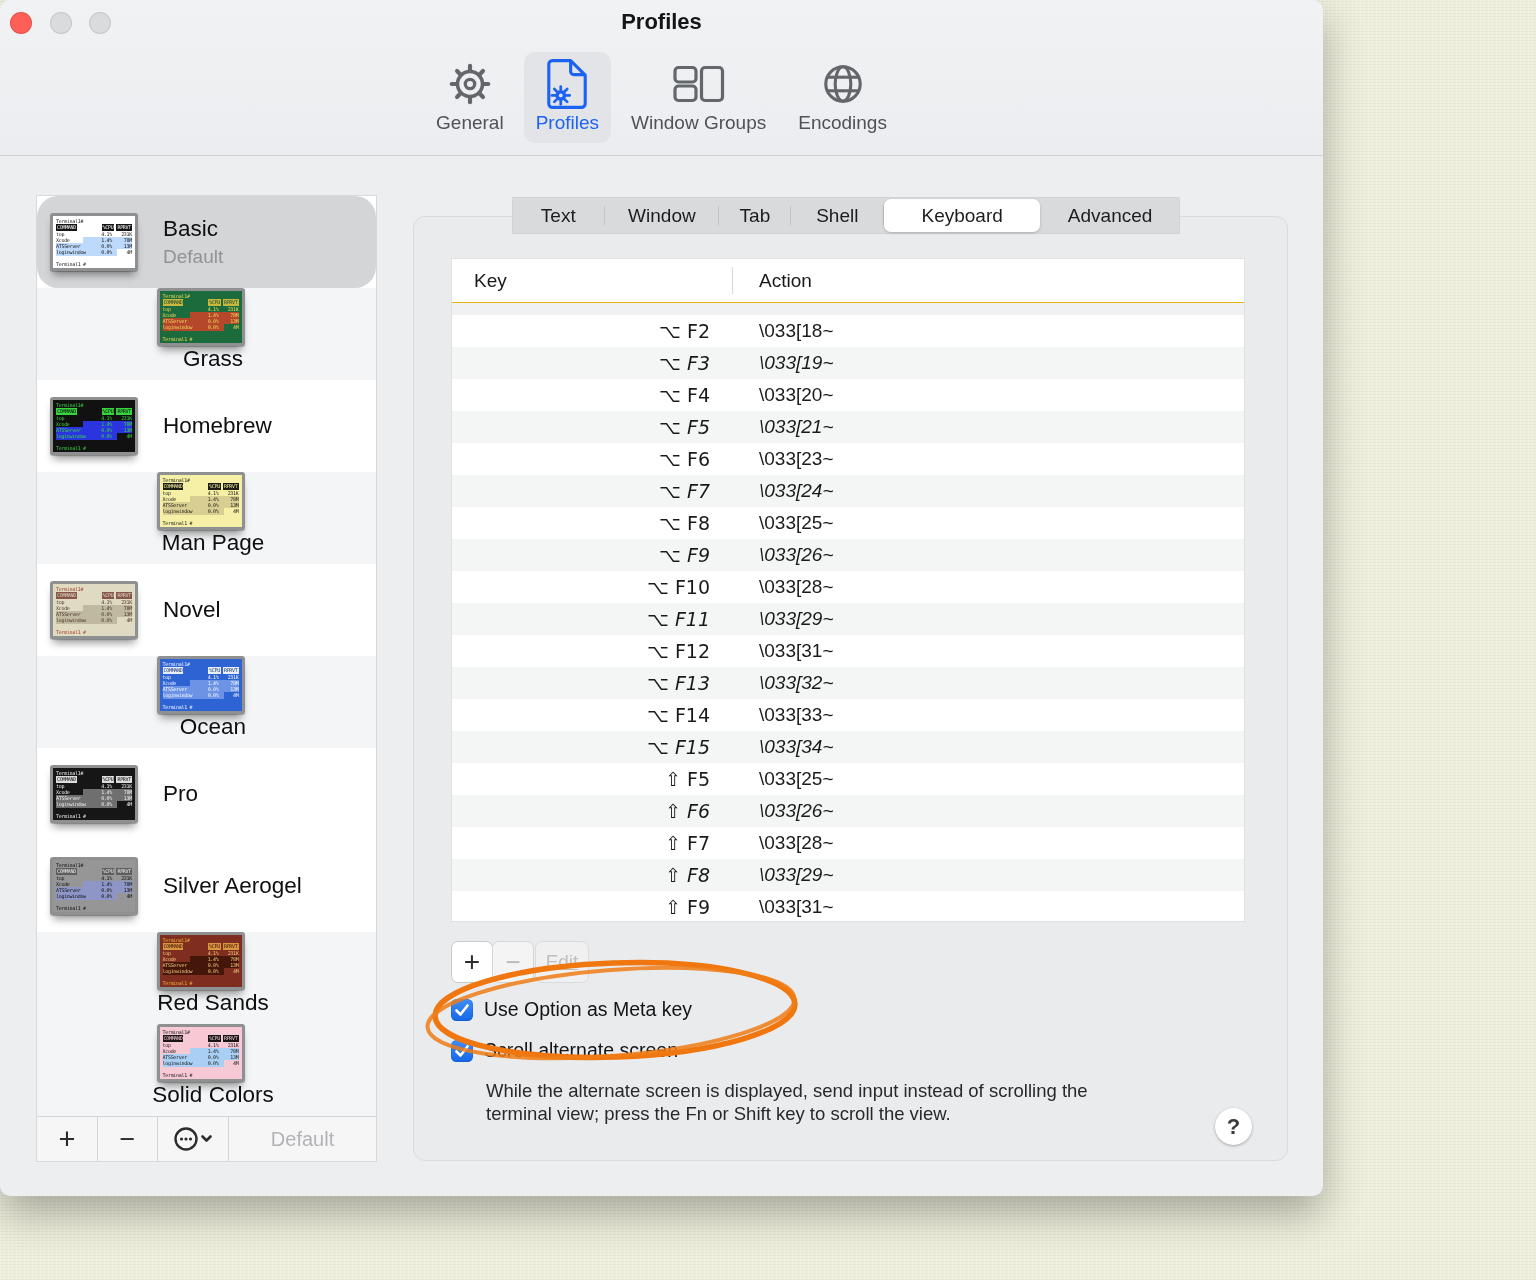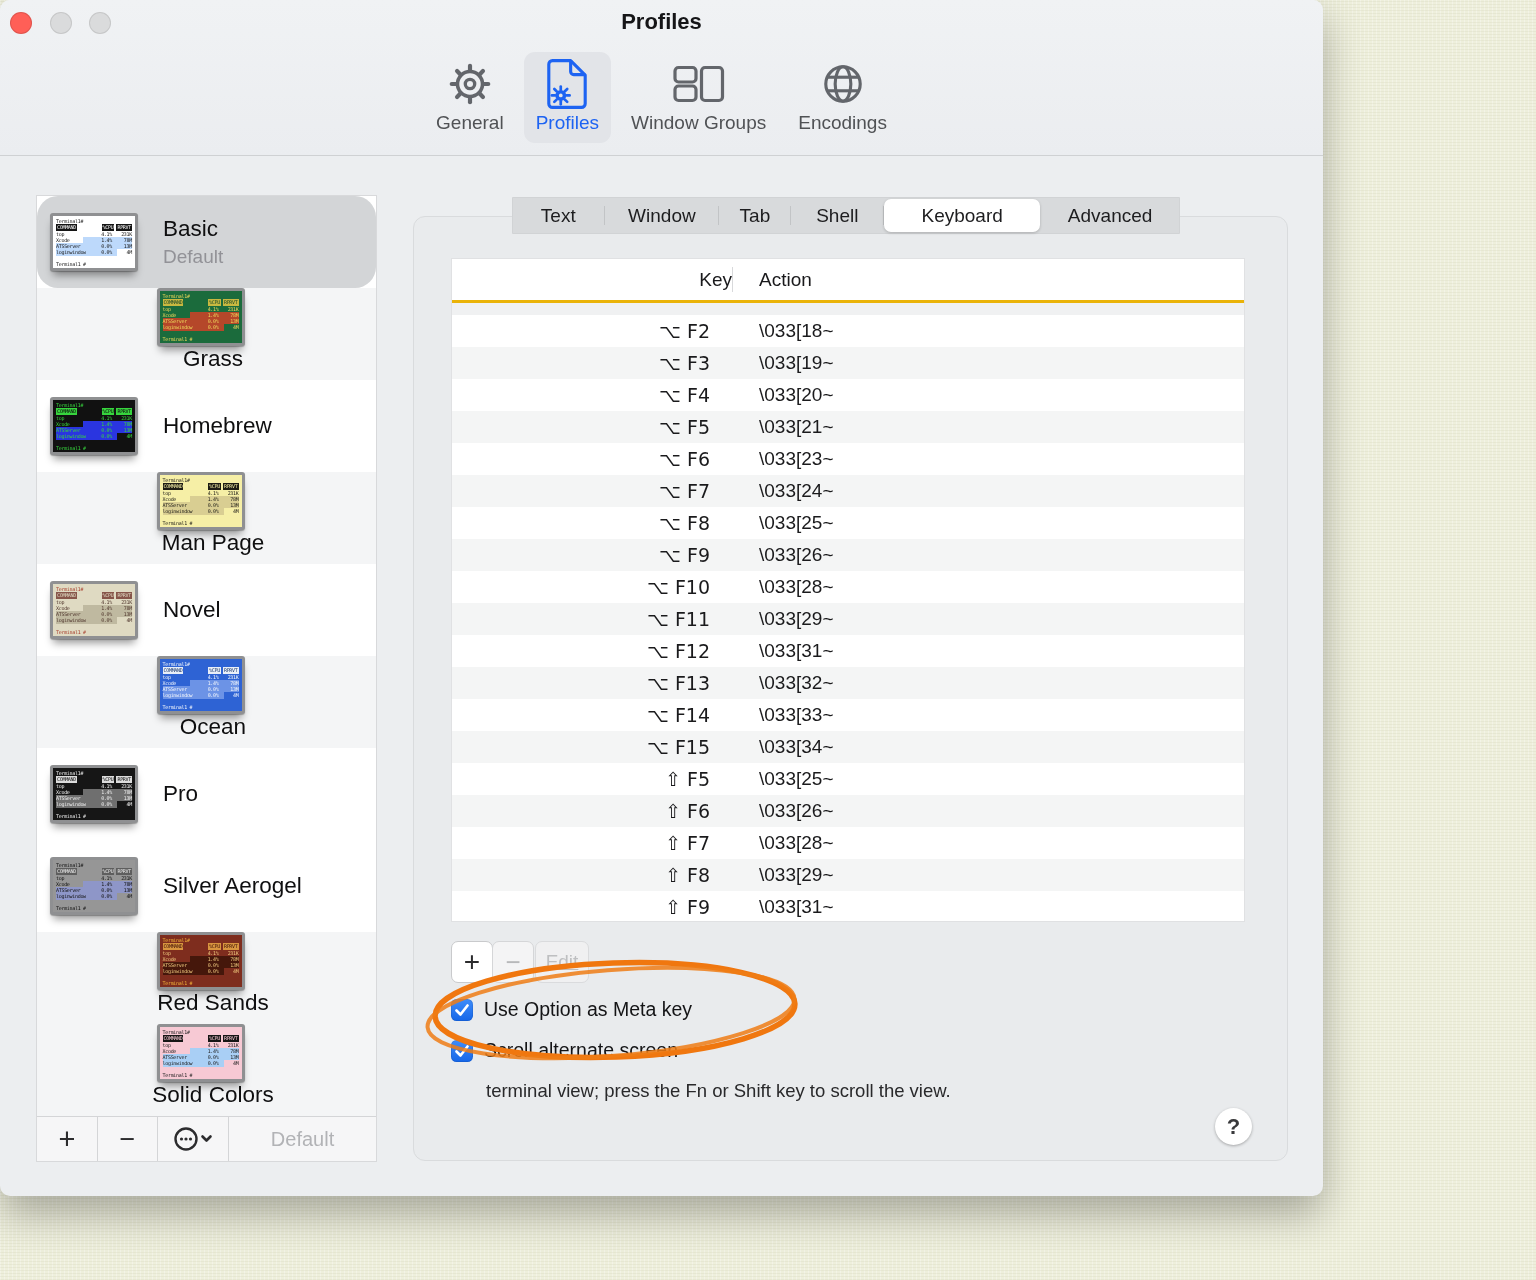--- a/index.html
+++ b/index.html
@@ -61,27 +61,27 @@
   .scell.sdefault{flex:1;border-right:none;font-size:20px;color:#B2B3B6;}
   
   .panel-box{position:absolute;left:413px;top:216px;width:875px;height:945px;background:#E9EBED;
     border:1px solid #D9DBDD;border-radius:12px;}
   .tabbar{position:absolute;left:512px;top:197px;width:668px;height:37px;background:#D8DADC;border-radius:1px;
     display:flex;align-items:center;box-shadow:inset 0 0 0 1px rgba(0,0,0,.03);}
   .tab{position:relative;height:37px;display:flex;align-items:center;justify-content:center;font-size:19px;color:#1d1d1f;}
   .tab:not(.nodiv):not(:last-child)::after{content:"";position:absolute;right:0;top:9px;bottom:9px;width:1px;background:#C2C4C6;}
   .tab.selected{background:#FFFFFF;border-radius:7px;height:33px;box-shadow:0 1px 3px rgba(0,0,0,.20);font-weight:500;}
   .ktable{position:absolute;left:451px;top:258px;width:794px;height:664px;background:#fff;border:1px solid #E0E1E3;}
-  .khead{position:relative;height:44px;display:flex;align-items:center;border-bottom:3px solid #eab308;font-size:19px;color:#19191b;text-align:right;}
+  .khead{position:relative;height:44px;display:flex;align-items:center;border-bottom:1px solid #eab308;font-size:19px;color:#19191b;}
   .khead .hkey{width:280px;padding-left:22px;}
   .khead .hdiv{position:absolute;left:280px;top:8px;bottom:8px;width:1px;background:#D8D9DB;}
   .khead .haction{padding-left:27px;}
   .ksliver{height:12px;background:#F0F1F2;}
   .trow{height:32px;display:flex;align-items:center;font-size:19px;color:#1a1a1c;}
-  .trow.stripe{background:#F4F5F5;}
+  .trow.stripe{background:#F4F5F5;font-style:italic;}
   .trow .key{width:280px;text-align:right;padding-right:22px;font-family:"DejaVu Sans","Liberation Sans",sans-serif;}
   .trow .action{padding-left:27px;}
   .pbtn{position:absolute;top:941px;height:42px;display:flex;align-items:center;justify-content:center;border-radius:7px;}
   .btn-plus{left:451px;width:42px;background:#fff;border:1px solid #C9CACC;font-size:28px;font-weight:300;color:#2b2b2d;}
   .btn-minus{left:492px;width:42px;background:#F4F4F5;border:1px solid #D5D6D8;font-size:26px;color:#B7B8BA;}
   .btn-edit{left:535px;width:54px;background:#F0F0F1;border:1px solid #DADBDD;font-size:19px;color:#BEBFC1;text-decoration:underline;}
   .cbrow{position:absolute;left:451px;display:flex;align-items:center;}
   .cbrow.r1{top:998px;} .cbrow.r2{top:1039px;}
   .cbox{width:22px;height:22px;border-radius:5.5px;background:linear-gradient(#3F8DFA,#1566E8);
     display:flex;align-items:center;justify-content:center;margin-right:11px;box-shadow:inset 0 0 0 1px rgba(0,0,0,.08);}
@@ -653,20 +653,21 @@
   <div class="cbrow r2">
     <span class="cbox">
       <svg width="14" height="12" viewBox="0 0 14 12">
         <path d="M1.5 6.5 L5.5 10.5 L12.5 1.5" stroke="#fff" stroke-width="2.6" fill="none" stroke-linecap="round" stroke-linejoin="round"></path>
       </svg>
     </span>
     <span class="cblabel">Scroll alternate screen</span>
   </div>
 
   <div class="desc">
+    <div>While the alternate screen is displayed, send input instead of scrolling the</div>
     <div>terminal view; press the Fn or Shift key to scroll the view.</div>
   </div>
 
   <div class="help">?</div>
 </div>
 
 <svg class="annotation" viewBox="0 0 1536 1280">
   <ellipse cx="615" cy="1010" rx="180" ry="47" fill="none" stroke="#F0770F" stroke-width="5.5" transform="rotate(-2 615 1010)" stroke-linecap="round"></ellipse>
   <ellipse cx="611" cy="1013" rx="184" ry="43" fill="none" stroke="#EE7D15" stroke-width="4" opacity="0.85" transform="rotate(-4.5 611 1013)" stroke-linecap="round"></ellipse>
 </svg>

